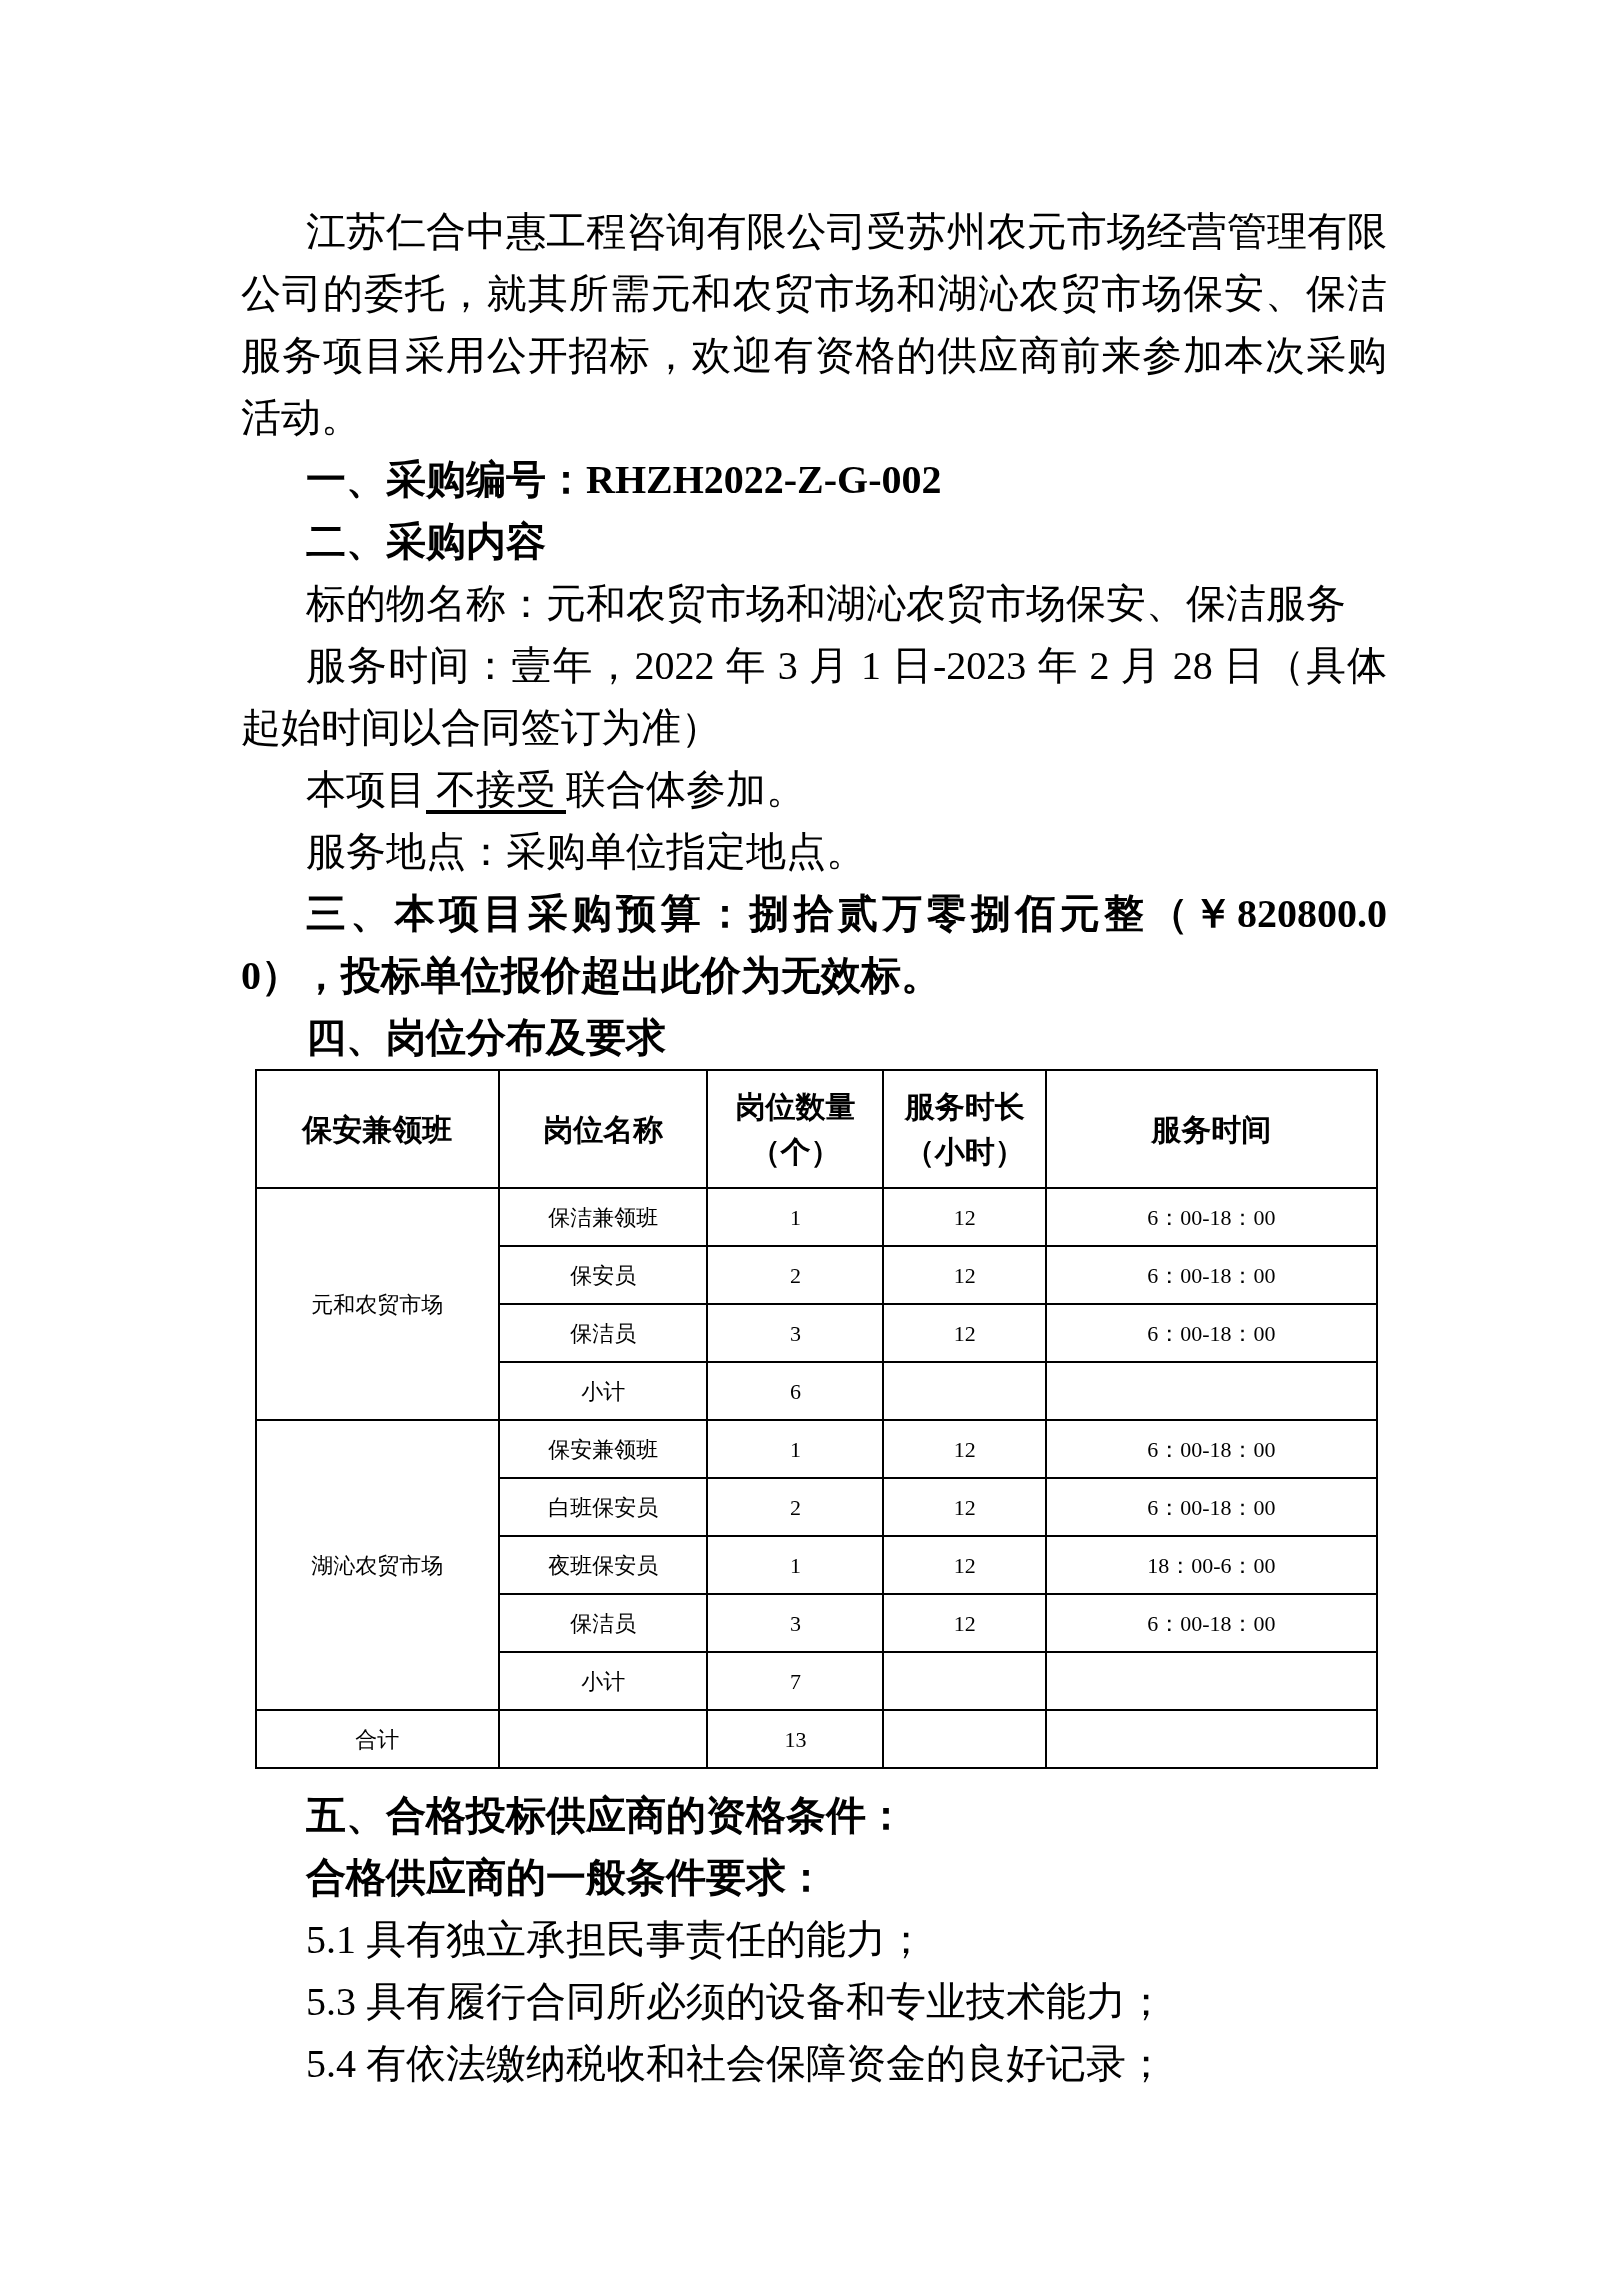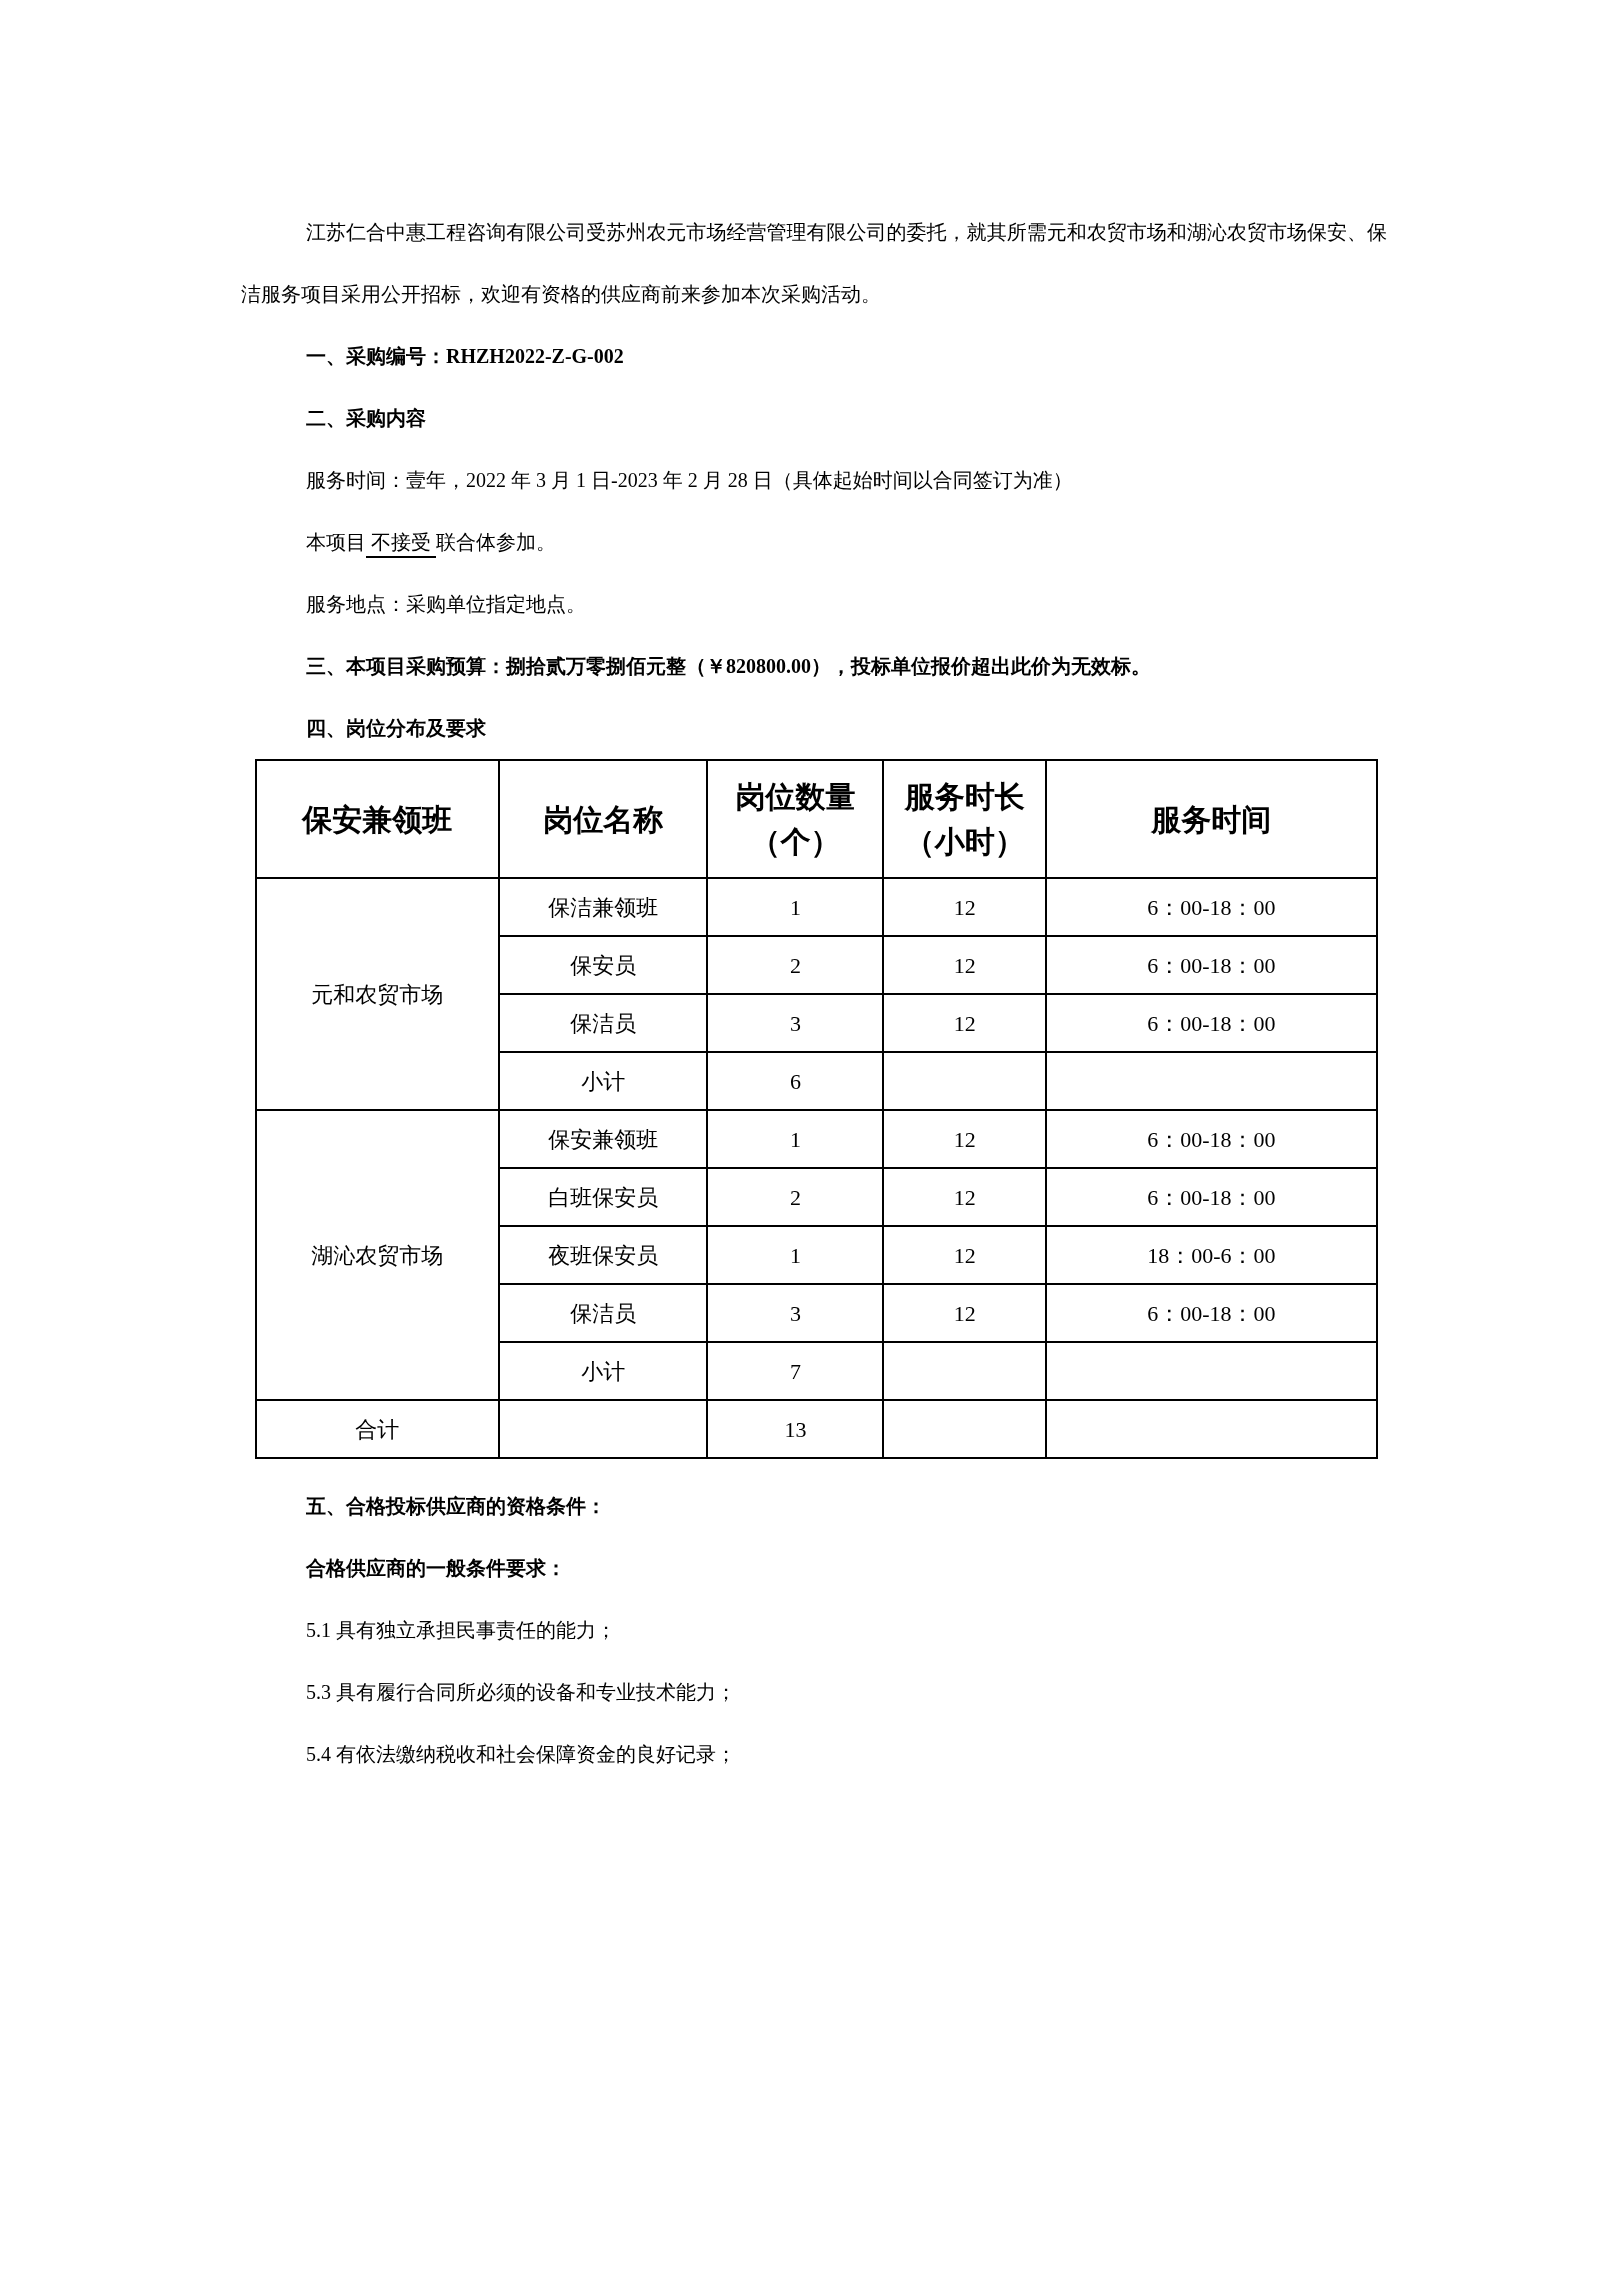--- a/index.html
+++ b/index.html
@@ -19,21 +19,21 @@
     position: absolute;
     left: 0; top: 0;
     width: 1620px;
     height: 2292px;
     box-sizing: border-box;
     padding: 201px 233px 0 241px;
     background: #ffffff;
   }
   .para {
     margin: 0;
-    font-size: 20px;
+    font-size: 40px;
     line-height: 62px;
     text-align: justify;
     text-indent: 65px;
     word-break: break-all;
   }
   .bold { font-weight: bold; }
   .underline {
     text-decoration: underline;
     text-underline-offset: 6.9px;
   }
@@ -71,20 +71,21 @@
 <body>
 
 <div class="page">
 
   <p class="para">江苏仁合中惠工程咨询有限公司受苏州农元市场经营管理有限公司的委托，就其所需元和农贸市场和湖沁农贸市场保安、保洁服务项目采用公开招标，欢迎有资格的供应商前来参加本次采购活动。</p>
 
   <p class="para bold">一、采购编号：RHZH2022-Z-G-002</p>
 
   <p class="para bold">二、采购内容</p>
 
+  <p class="para">标的物名称：元和农贸市场和湖沁农贸市场保安、保洁服务</p>
 
   <p class="para">服务时间：壹年，2022 年 3 月 1 日-2023 年 2 月 28 日（具体起始时间以合同签订为准）</p>
 
   <p class="para"><span>本项目</span><span class="underline">&nbsp;不接受&nbsp;</span><span>联合体参加。</span></p>
 
   <p class="para">服务地点：采购单位指定地点。</p>
 
   <p class="para bold">三、本项目采购预算：捌拾贰万零捌佰元整（￥820800.00），投标单位报价超出此价为无效标。</p>
 
   <p class="para bold">四、岗位分布及要求</p>

